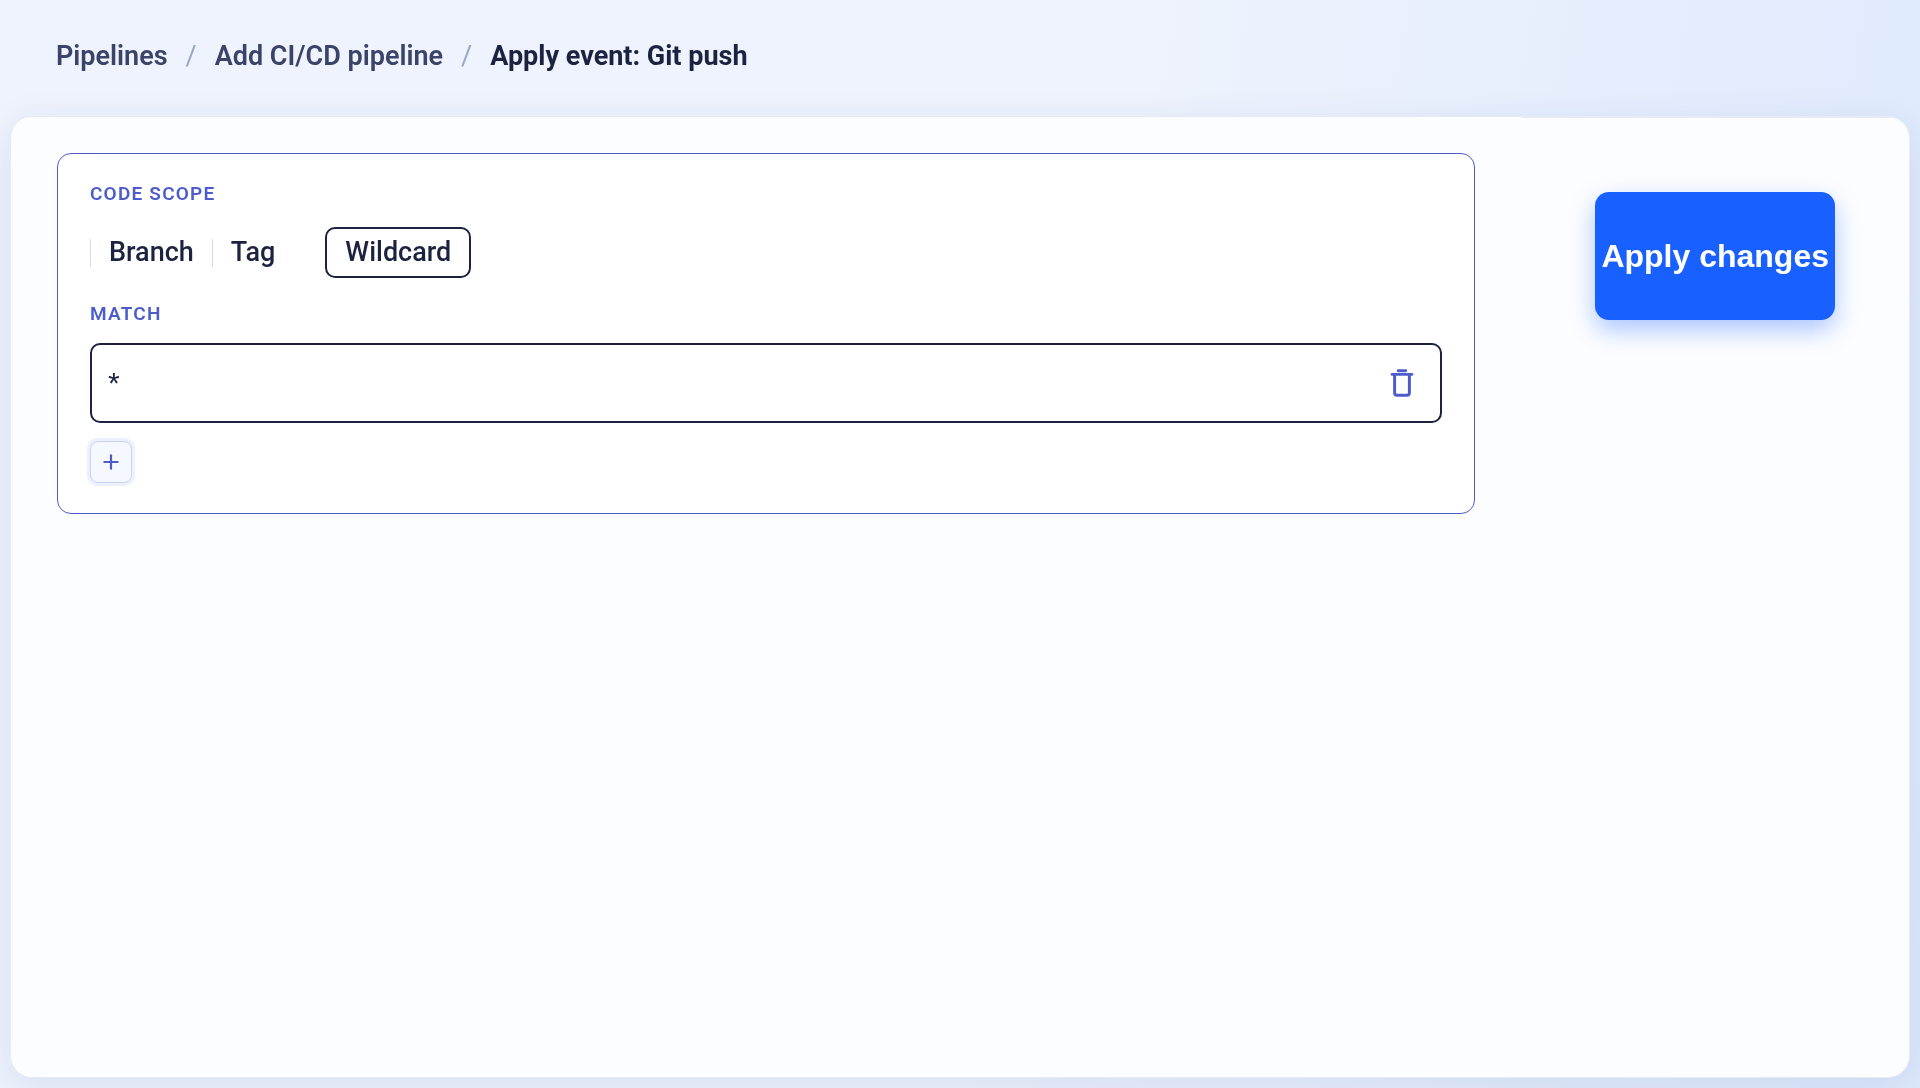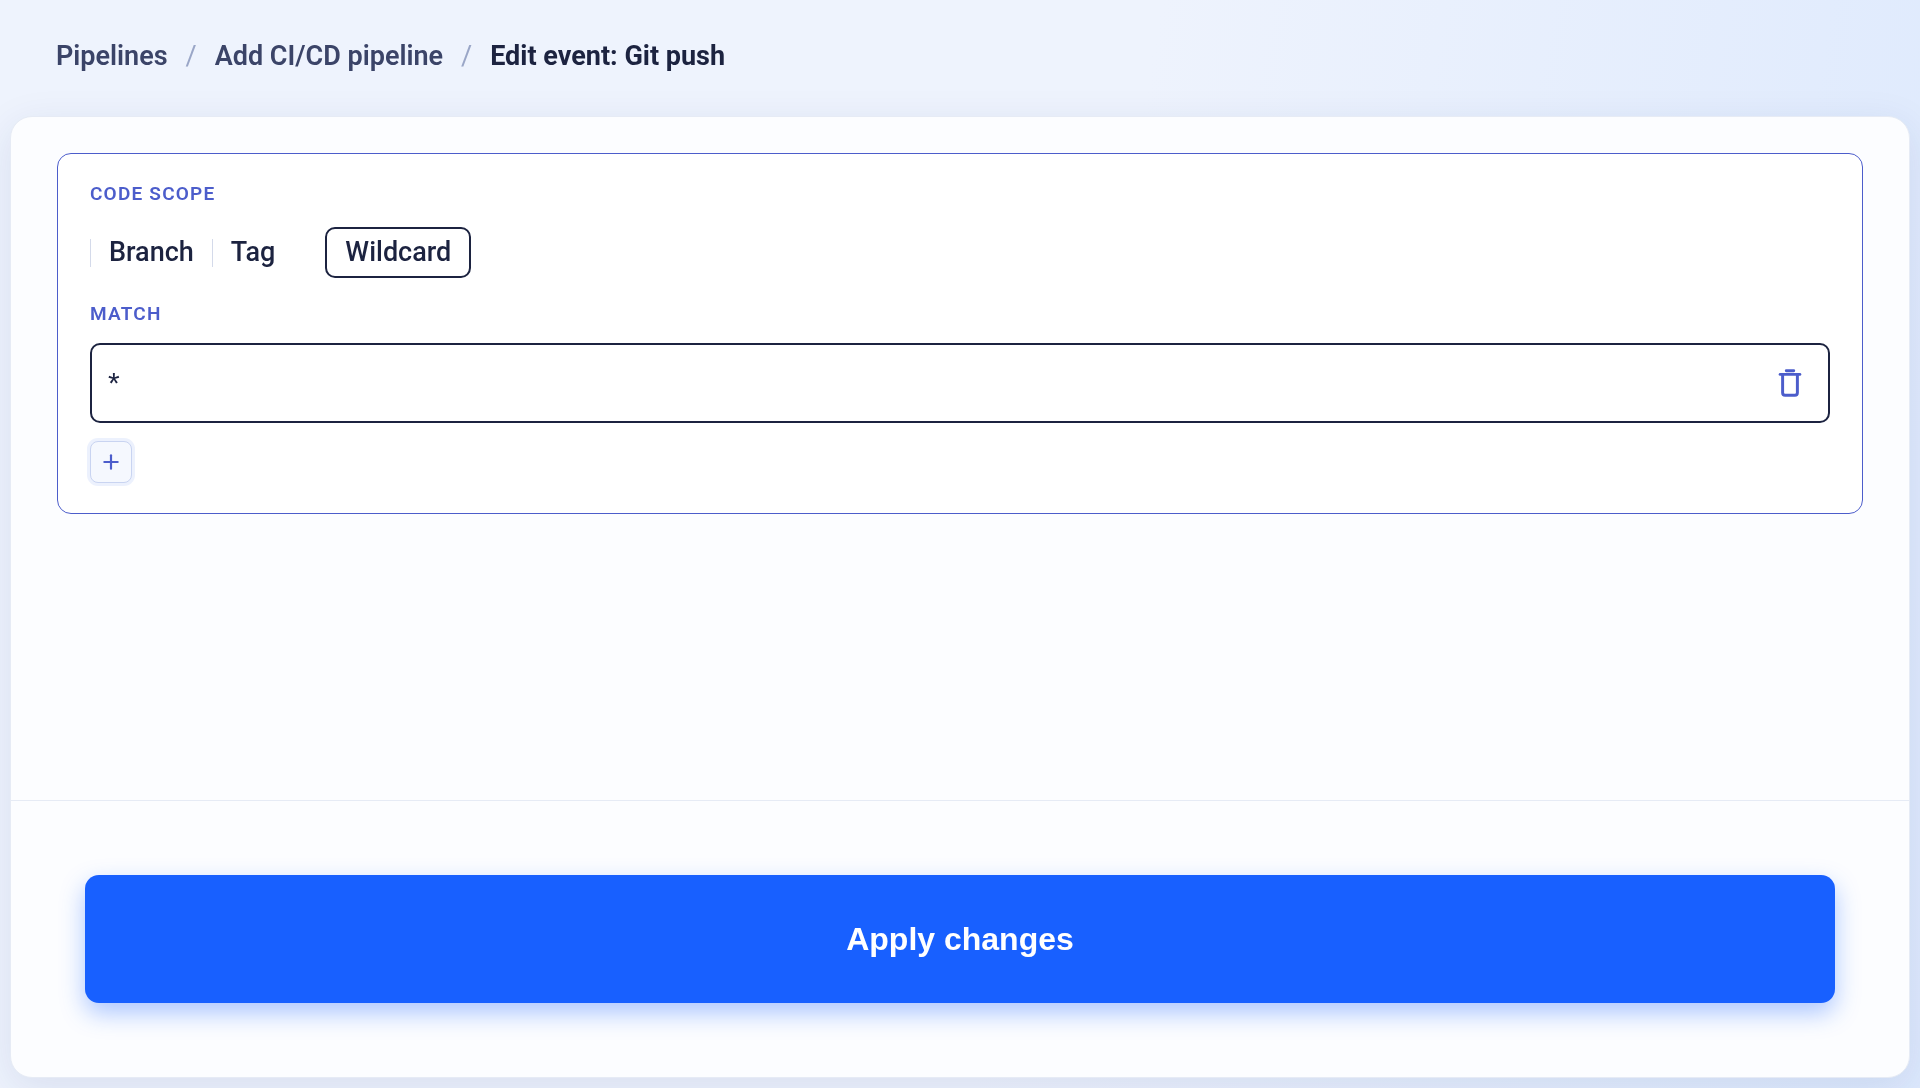--- a/index.html
+++ b/index.html
@@ -67,21 +67,21 @@
     left: 10px;
     right: 10px;
     top: 116px;
     bottom: 10px;
     background: var(--card-bg);
     border: 1px solid var(--card-border);
     border-radius: 22px;
     box-shadow: 0 10px 40px var(--card-shadow);
     overflow: hidden;
     display: flex;
-    flex-direction: column;
+    flex-direction: row;
   }
   .card-body {
     flex: 1 1 auto;
     padding: 36px 46px 0 46px;
     overflow: auto;
   }
   .panel {
     border: 1.5px solid var(--panel-border);
     border-radius: 14px;
     background: #FFFFFF;
@@ -190,21 +190,21 @@
 </head>
 <body>
 
 <div class="stage">
 
   <nav class="breadcrumb">
     <a href="#">Pipelines</a>
     <span class="sep">/</span>
     <a href="#">Add CI/CD pipeline</a>
     <span class="sep">/</span>
-    <span class="current">Edit event: Git push</span>
+    <span class="current">Apply event: Git push</span>
   </nav>
 
   <div class="card">
     <div class="card-body">
       <section class="panel">
 
         <div class="sect-label">CODE SCOPE</div>
 
         <div class="scope-row">
           <span class="vdiv"></span>

